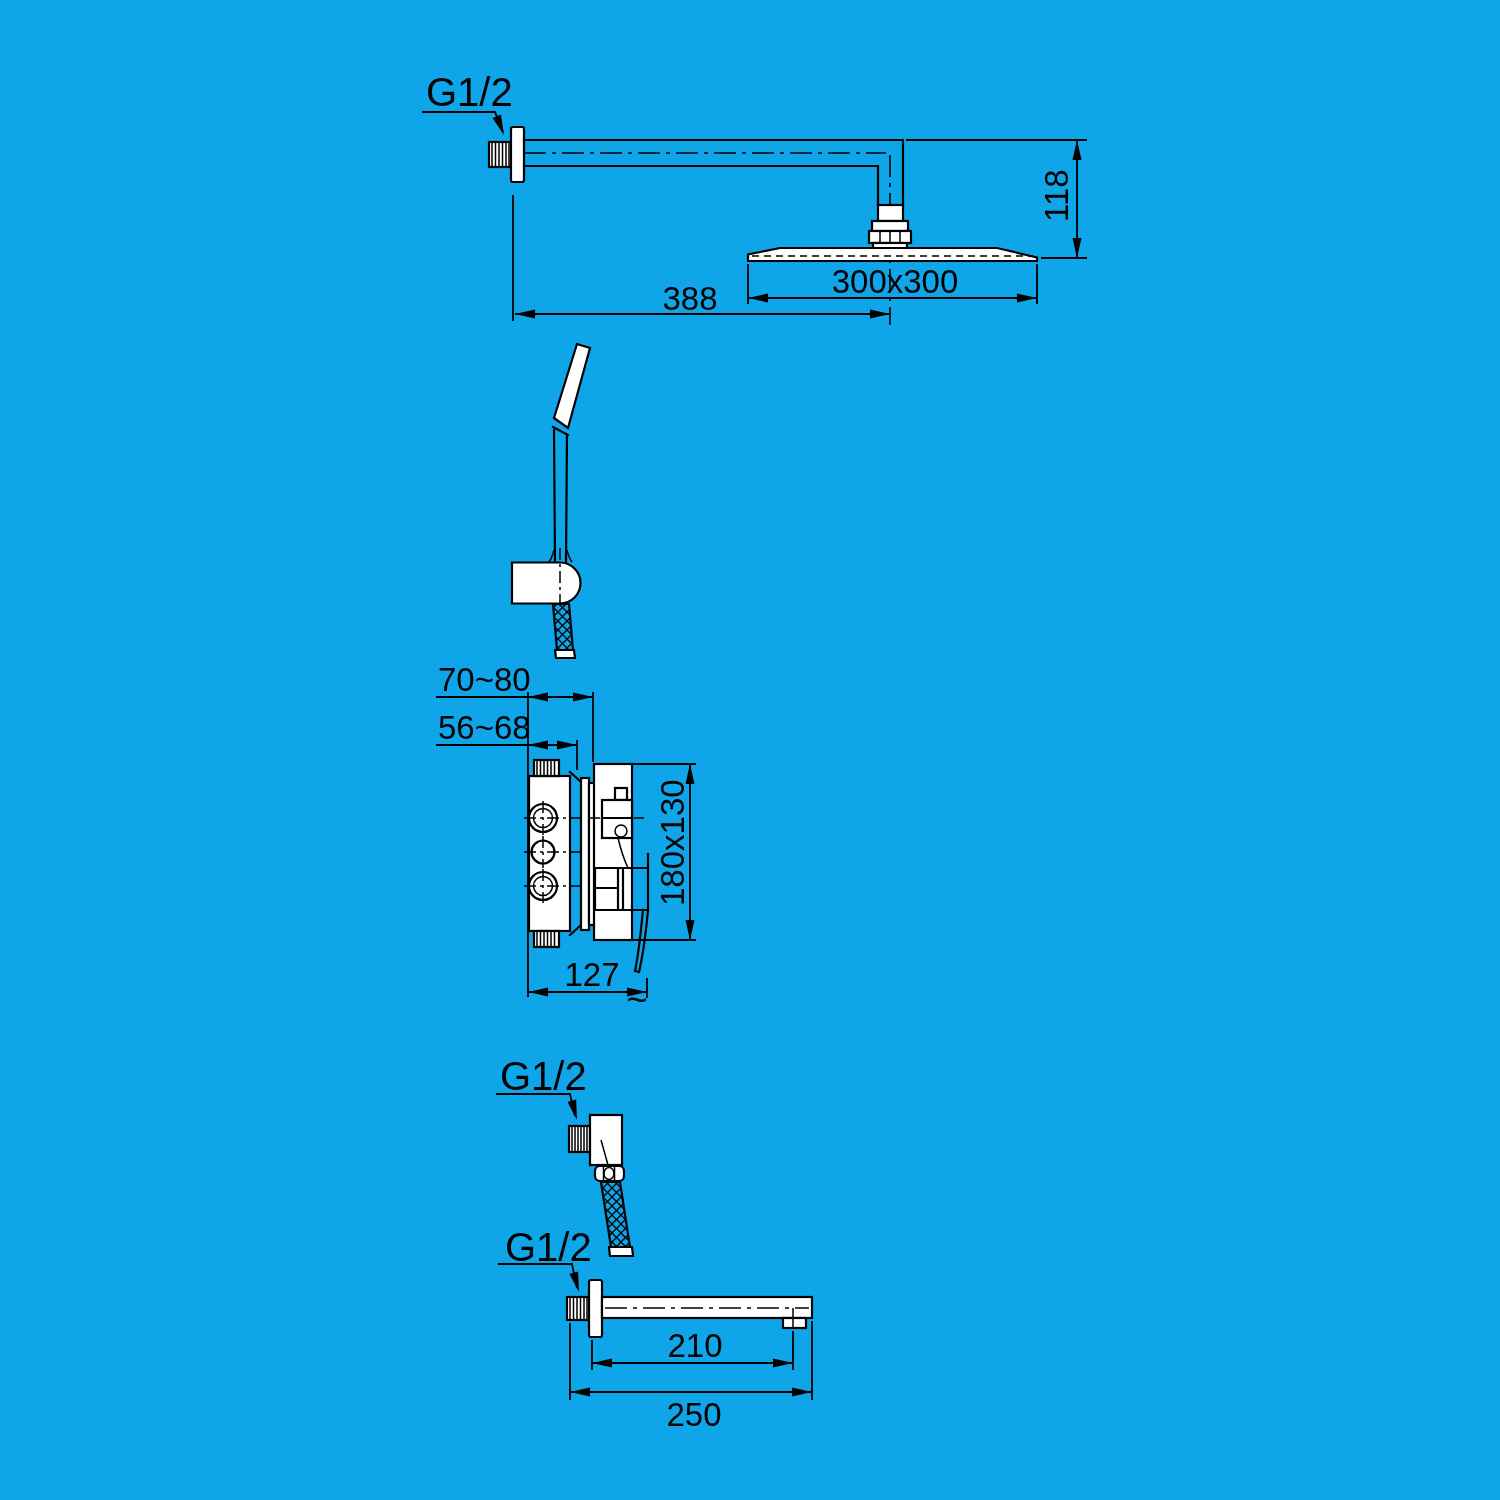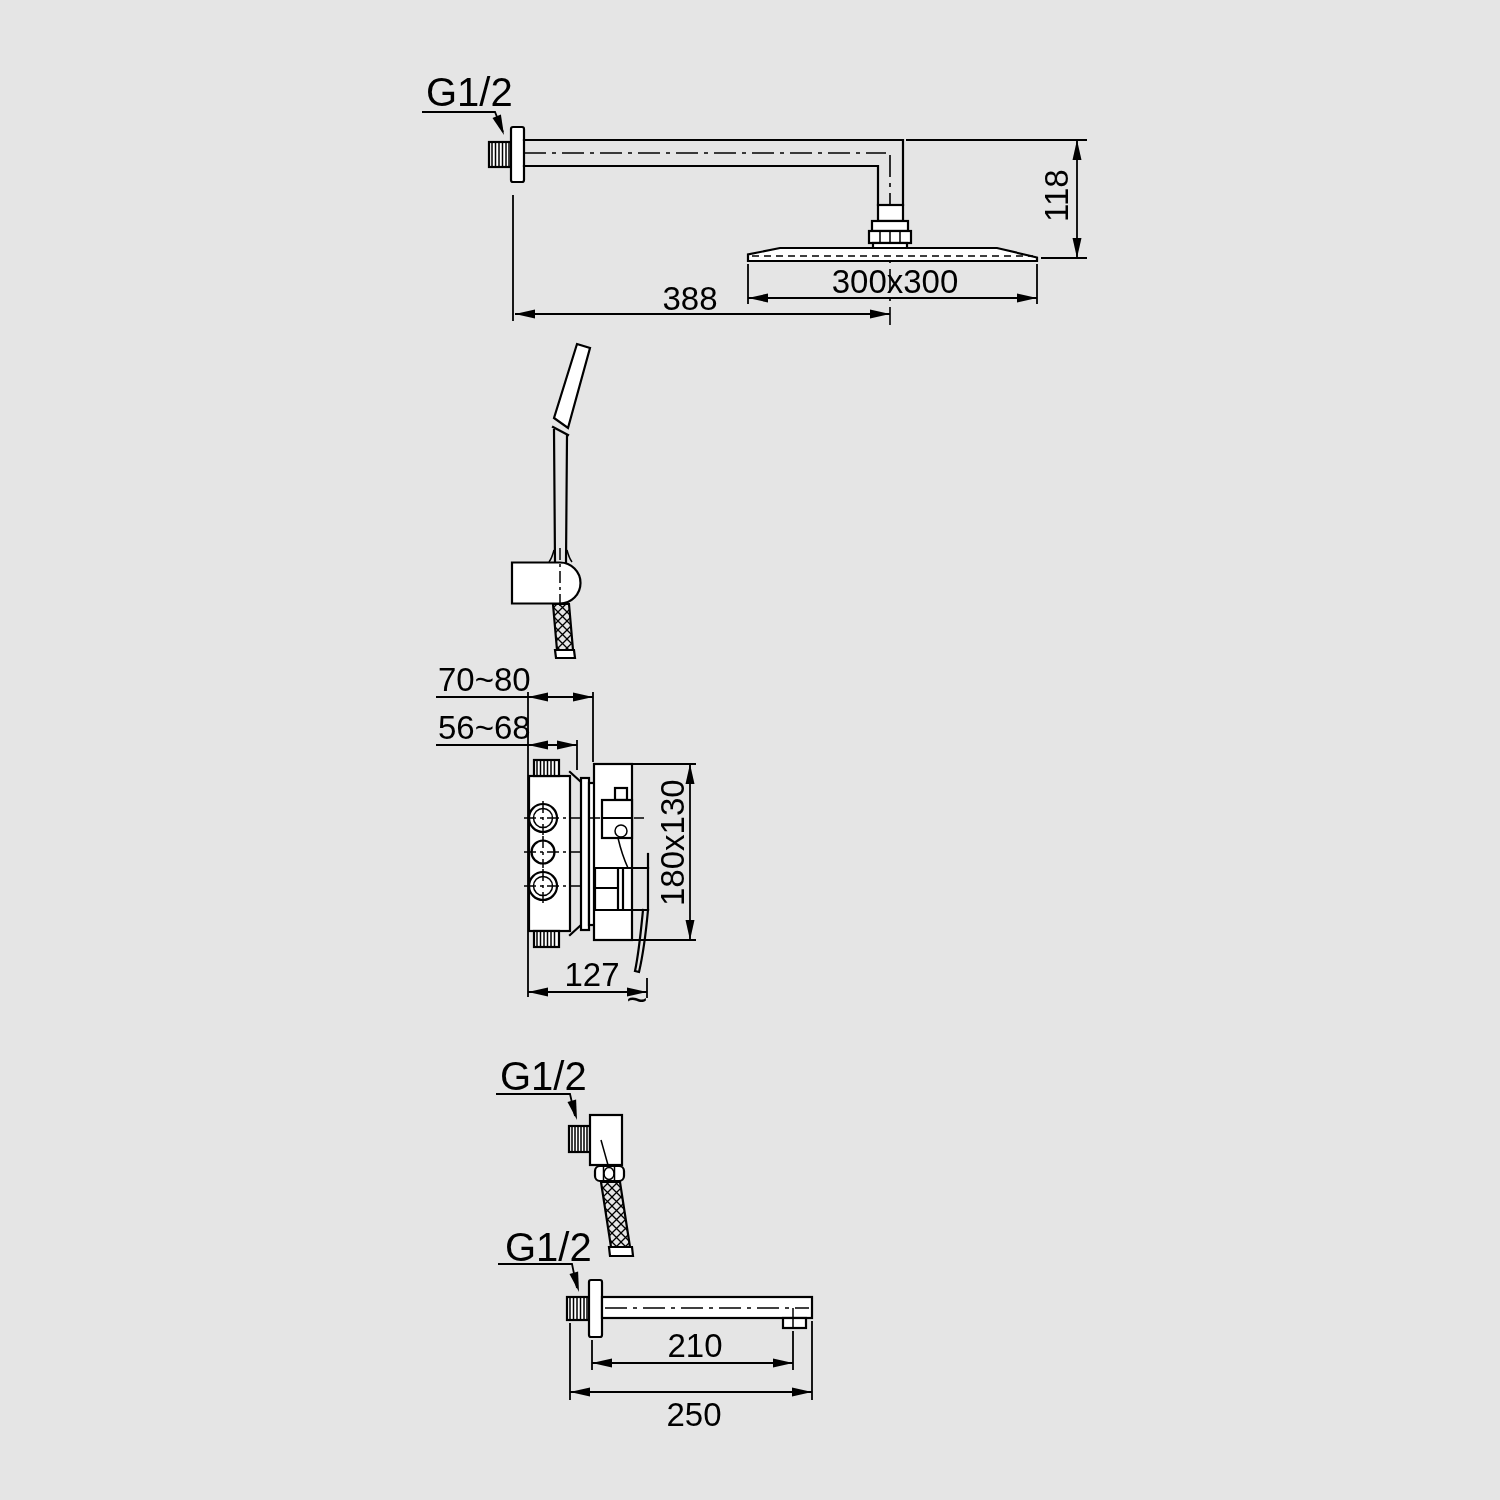--- a/index.html
+++ b/index.html
@@ -1,20 +1,20 @@
 <!DOCTYPE html>
 <html><head>
 <meta charset="utf-8">
 <style>
   html, body { margin: 0; padding: 0; background: #ffffff; }
   .canvas {
     position: relative;
     width: 1500px;
     height: 1500px;
-    background: #e5e5e5;
+    background: #0ea5e9;
     overflow: hidden;
   }
   svg text {
     font-family: "Liberation Sans", "DejaVu Sans", sans-serif;
     fill: #000000;
   }
   .txt  { font-size: 33px; }
   .big  { font-size: 40px; }
   .mid  { font-size: 36px; }
   .ln   { stroke: #000; stroke-width: 2.2; fill: none; stroke-linecap: square; }

